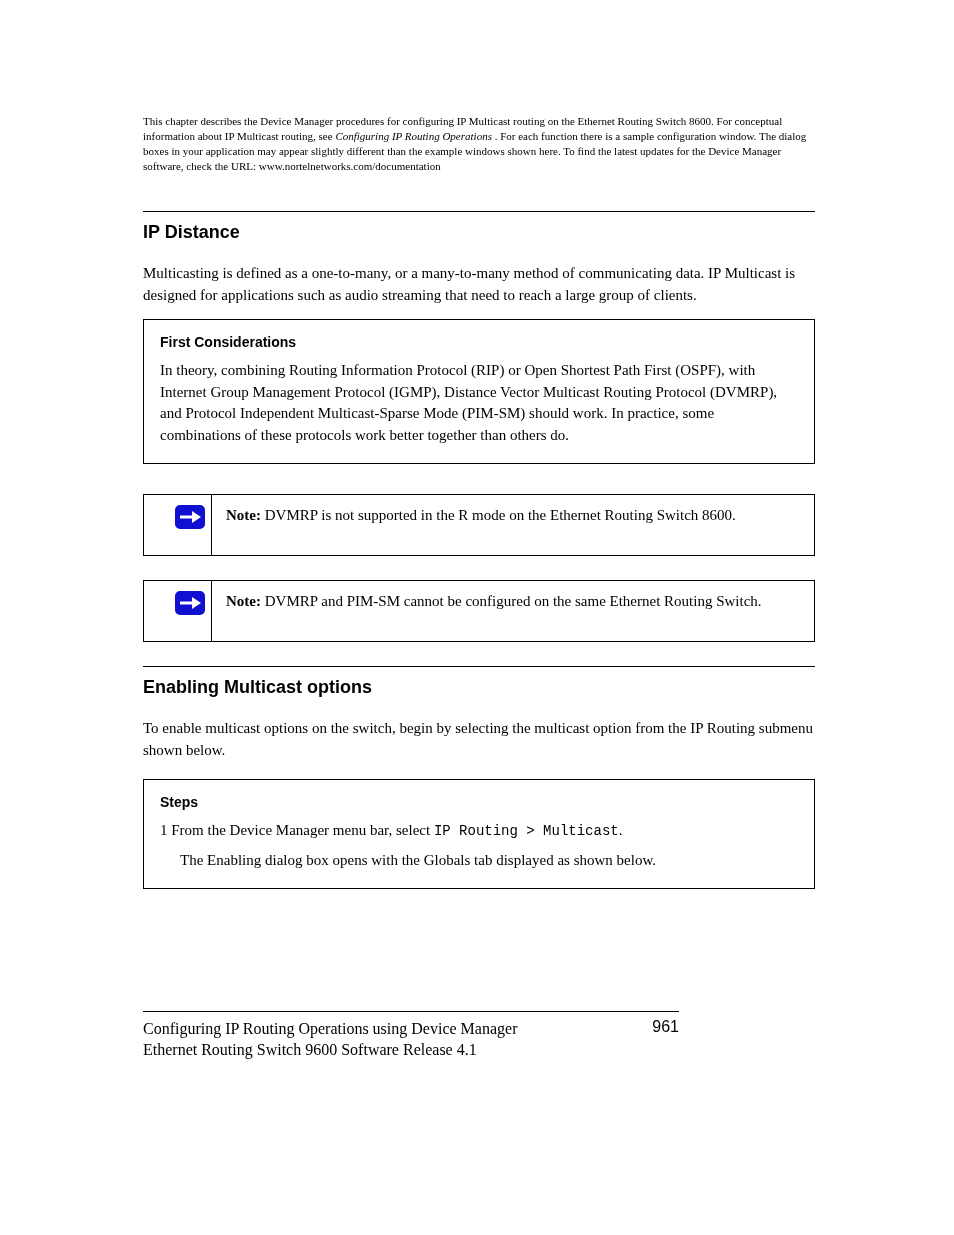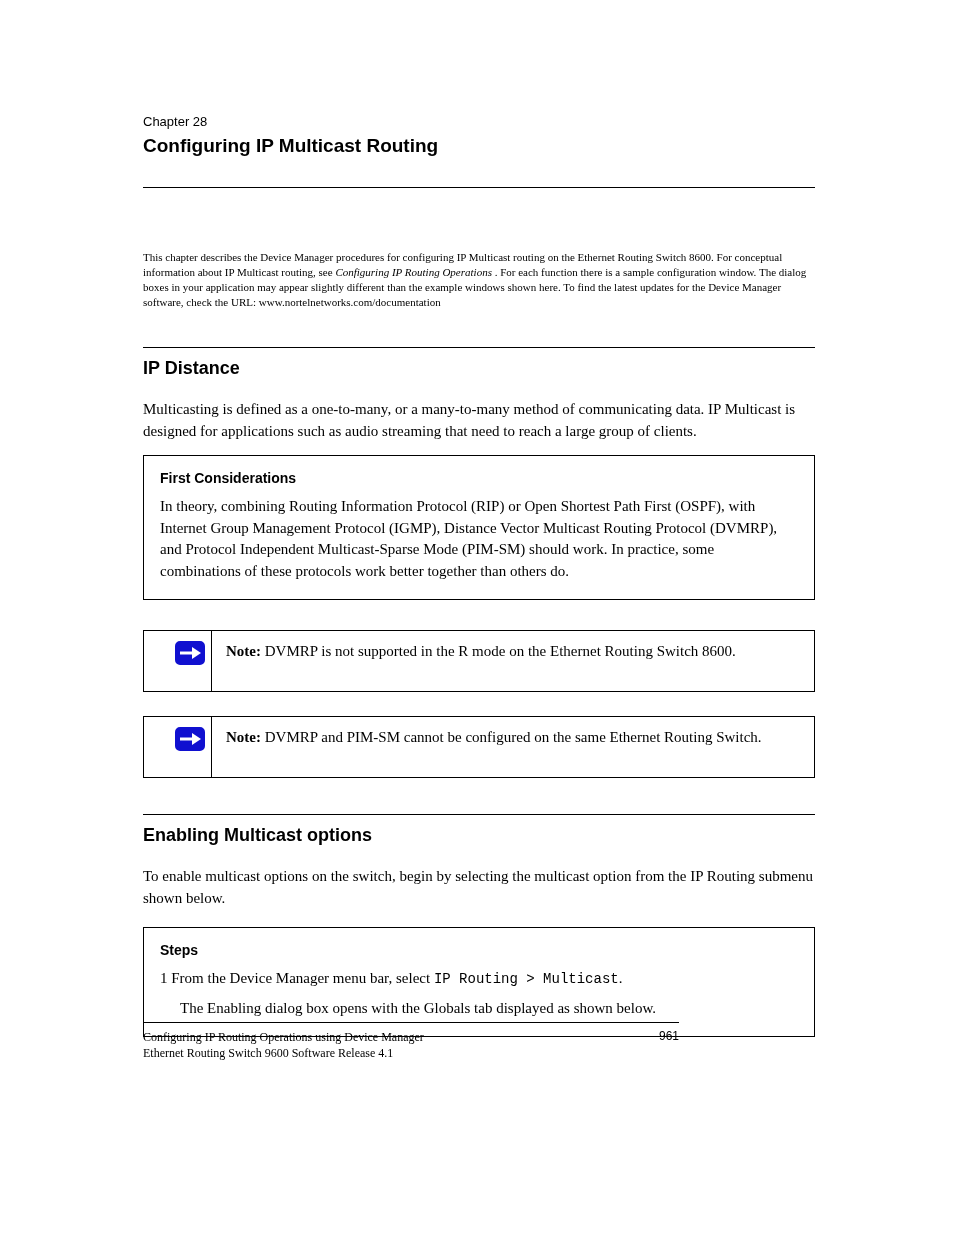--- a/index.html
+++ b/index.html
@@ -18,34 +18,30 @@
   .box .box-title { font-family: Arial, Helvetica, sans-serif; font-size: 14px; font-weight: bold; margin-bottom: 10px; }
   .box .box-body { font-size: 15px; line-height: 1.45; }
   .note-box { border: 1px solid #000; display: flex; margin-bottom: 24px; padding-left: 24px; }
   .note-icon-cell { width: 44px; min-height: 60px; border-right: 1px solid #000; display: flex; align-items: flex-start; justify-content: center; padding-top: 10px; }
   .note-text-cell { flex: 1; padding: 10px 14px 12px 14px; font-size: 15px; line-height: 1.45; }
   .note-label { font-weight: bold; }
   .arrow-icon { width: 30px; height: 24px; }
   .arrow-icon svg { display: block; }
   .monospace-inline { font-family: "Courier New", Courier, monospace; font-size: 14px; }
   .intro-url { }
-  .footer { position: absolute; left: 143px; bottom: 174px; width: 536px; border-top: 1px solid #000; padding-top: 6px; display: flex; justify-content: space-between; font-size: 12px; color: #000; }
+  .footer { position: absolute; left: 143px; bottom: 174px; width: 536px; border-top: 1px solid #000; padding-top: 6px; display: flex; justify-content: space-between; font-size: 16px; color: #000; }
   .footer-left { text-align: left; line-height: 1.35; }
   .footer-right { text-align: left; font-family: Arial, Helvetica, sans-serif; }
 </style>
 </head>
 <body>
 
 <div class="page">
   <div class="content">
 
-    <div class="chapter-header">
-      <div class="chapter-label">Chapter 28</div>
-      <div class="chapter-title">Configuring IP Multicast Routing</div>
-    </div>
 
     <p class="intro">
       <span>This chapter describes the Device Manager procedures for configuring IP Multicast routing on the Ethernet Routing Switch 8600. For conceptual information about IP Multicast routing, see </span>
       <em>Configuring IP Routing Operations</em>
       <span>. For each function there is a sample configuration window. The dialog boxes in your application may appear slightly different than the example windows shown here. To find the latest updates for the Device Manager software, check the URL: </span>
       <span class="intro-url">www.nortelnetworks.com/documentation</span>
     </p>
 
     <hr class="section-rule">
     <div class="section-title">IP Distance</div>
@@ -66,21 +62,21 @@
             <line x1="5" y1="12" x2="19" y2="12" stroke="#ffffff" stroke-width="3"></line>
             <polygon points="17,6 26,12 17,18" fill="#ffffff"></polygon>
           </svg>
         </span>
       </div>
       <div class="note-text-cell">
         <span class="note-label">Note:</span><span> DVMRP is not supported in the R mode on the Ethernet Routing Switch 8600.</span>
       </div>
     </div>
 
-    <div class="note-box" style="margin-bottom:36px">
+    <div class="note-box" style="margin-bottom:24px">
       <div class="note-icon-cell">
         <span class="arrow-icon">
           <svg width="30" height="24" viewBox="0 0 30 24">
             <rect x="1" y="1" width="28" height="22" rx="4" ry="4" stroke="#1010d0" stroke-width="2" fill="#1010d0"></rect>
             <rect x="3" y="3" width="24" height="18" rx="3" ry="3" fill="#1010d0"></rect>
             <line x1="5" y1="12" x2="19" y2="12" stroke="#ffffff" stroke-width="3"></line>
             <polygon points="17,6 26,12 17,18" fill="#ffffff"></polygon>
           </svg>
         </span>
       </div>

